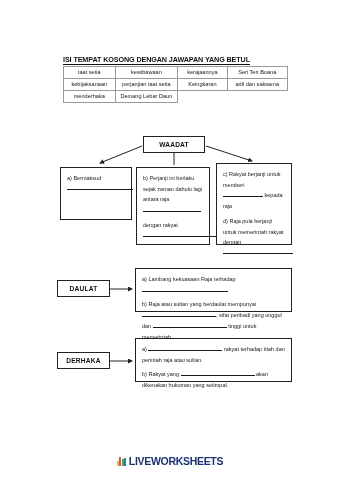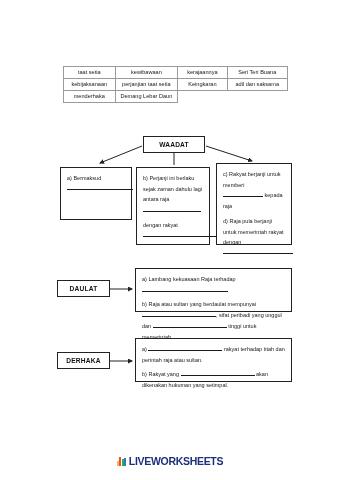--- a/index.html
+++ b/index.html
@@ -156,20 +156,21 @@
     font-weight: bold;
     color: #1b2f7a;
     letter-spacing: -0.3px;
   }
 </style>
 </head>
 <body>
 
 <div class="page">
 
+  <div class="title">ISI TEMPAT KOSONG DENGAN JAWAPAN YANG BETUL</div>
 
   <table class="wordbank">
     <tbody>
       <tr>
         <td class="wb-c0">taat setia</td>
         <td class="wb-c1">kewibawaan</td>
         <td class="wb-c2">kerajaannya</td>
         <td class="wb-c3">Seri Teri Buana</td>
       </tr>
       <tr>

